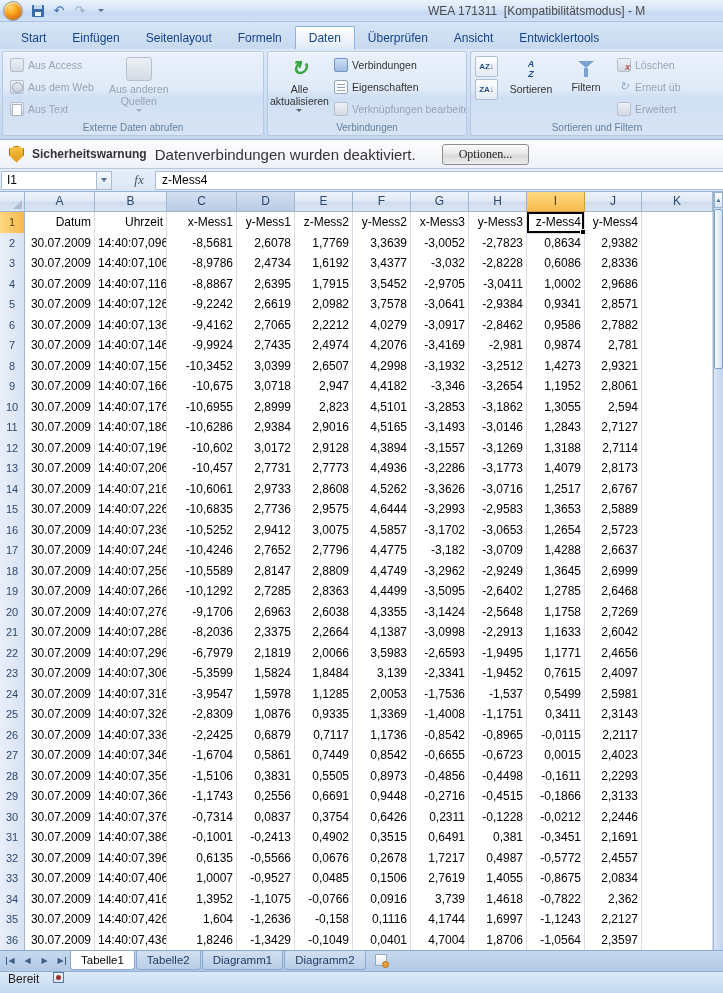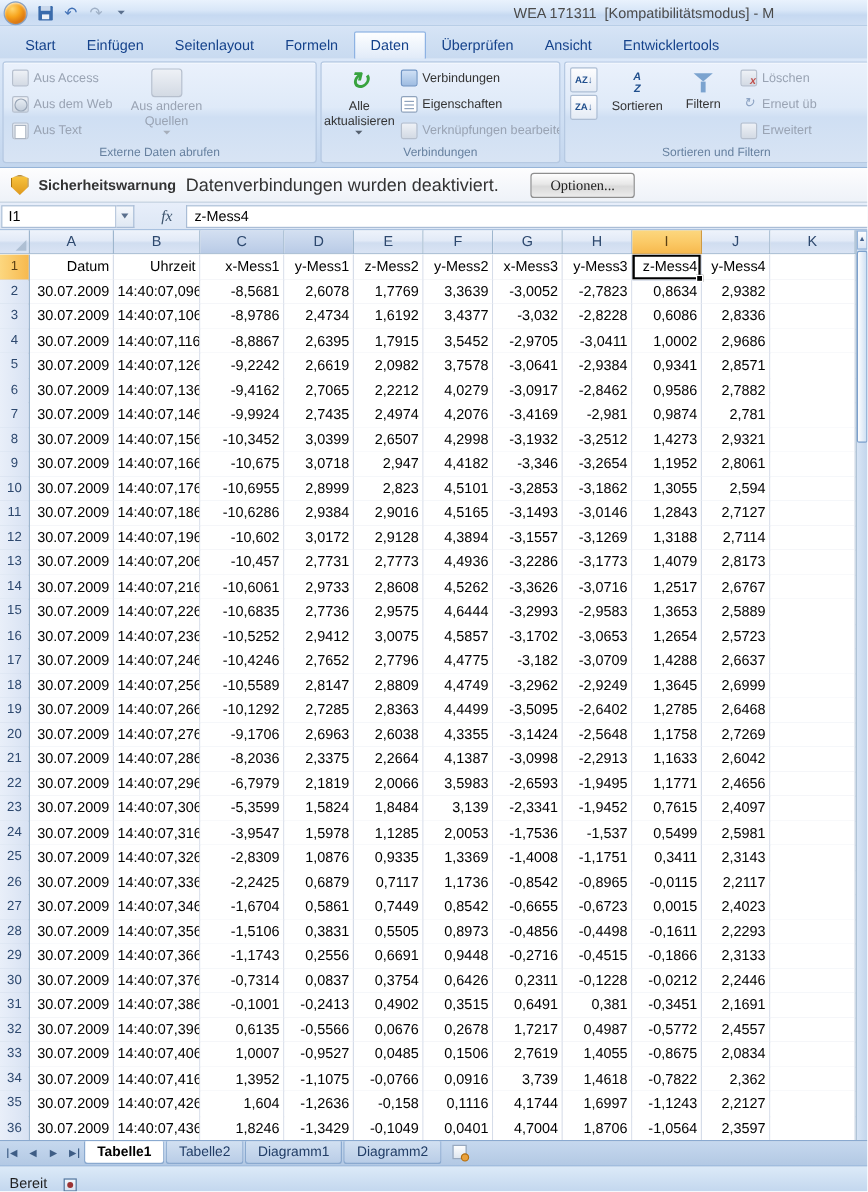--- a/index.html
+++ b/index.html
@@ -144,29 +144,29 @@
     padding-left:2px;background:linear-gradient(#c6d8ee,#b3c9e4);border-top:1px solid #8aa9cf}
   .nbtn{width:17px;height:17px;margin-top:1px;display:flex;align-items:center;justify-content:center;gap:1px}
   .nbtn::before{font-size:8px;color:#3e5d85}
   .nbtn.first::before,.nbtn.prev::before{content:"◀"}
   .nbtn.next::before,.nbtn.last::before{content:"▶"}
   .nbtn.first::after,.nbtn.last::after{content:"";width:1px;height:8px;background:#3e5d85}
   .nbtn.first::after{order:-1}
   .stab{height:19px;line-height:18px;padding:0 10px;margin-right:1px;font-size:11.5px;color:#203c65;
     background:linear-gradient(#d2e0f1,#b9cde7);border:1px solid #8aa9cf;border-top:none;
     border-radius:0 0 3px 3px;white-space:nowrap}
-  .stab.active{background:#fff;font-weight:bold;color:#000}
+  .stab.active{background:#fff;font-weight:normal;color:#000}
   .instab{width:28px;height:17px;display:flex;align-items:center;justify-content:center}
   .insico{width:12px;height:12px;background:linear-gradient(#fefefe,#dfe7f0);border:1px solid #98a9bf;position:relative}
   .insico::after{content:"";position:absolute;right:-3px;bottom:-3px;width:5px;height:5px;
     background:#e9a13b;border:1px solid #b36f12;border-radius:50%}
   .tabfill{flex:1}
 
   
-  .statusbar{position:absolute;top:971px;left:0;right:0;height:22px;display:flex;align-items:flex-end;
+  .statusbar{position:absolute;top:971px;left:0;right:0;height:22px;display:flex;align-items:flex-start;
     background:linear-gradient(#dcEAf8,#c3d7ee);border-top:1px solid #8fb0d7}
   .stext{font-size:12px;color:#1f1f1f;padding-left:8px}
   .macroicon{width:11px;height:11px;margin-left:14px;border:1px solid #56789f;position:relative;
     background:linear-gradient(#f2f6fb,#d7e2f0)}
   .macroicon::after{content:"";position:absolute;inset:2px;background:#9b3333;border-radius:50%}
 </style>
 </head>
 <body>
 
 <div class="window">

